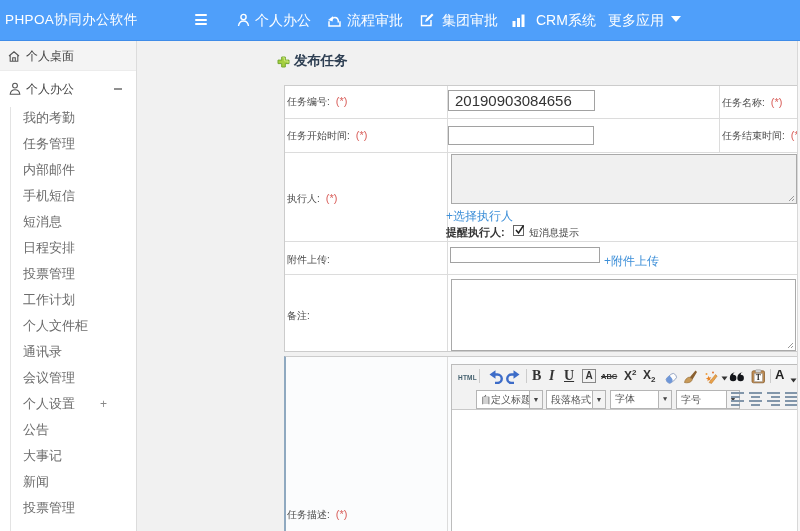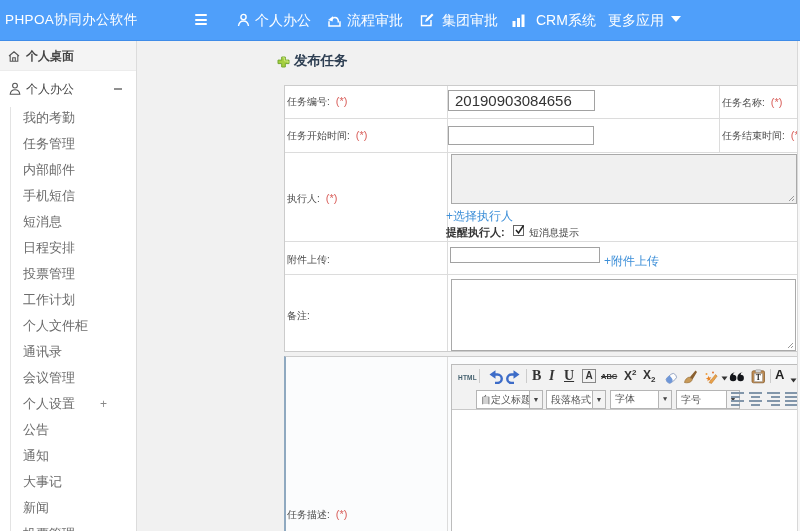--- a/index.html
+++ b/index.html
@@ -7,21 +7,21 @@
 .abs{position:absolute;}
 
 #hdr{left:0;top:0;width:800px;height:40px;background:#4f9ffa;border-bottom:1px solid #3f8ce8;}
 #logo{left:5px;top:0;height:40px;line-height:40px;color:#fff;font-size:13.5px;letter-spacing:0.4px;}
 .hnav{color:#fff;font-size:14px;top:0;height:40px;line-height:41px;}
 #burger span{display:block;width:12px;height:2px;background:#fff;border-radius:1px;margin-bottom:2.5px;}
 #burger{left:195px;top:14px;}
 .hicon{top:13px;}
 
 #side{left:0;top:41px;width:136px;height:490px;background:#fff;border-right:1px solid #dcdcdc;}
-#sditem1{position:absolute;left:0;top:0;width:136px;height:29px;background:#f4f4f4;border-bottom:1px solid #ececec;font-weight:bold;}
+#sditem1{position:absolute;left:0;top:0;width:136px;height:29px;background:#f4f4f4;border-bottom:1px solid #ececec;}
 #sditem1 .t{position:absolute;left:26px;top:1px;line-height:29px;font-size:12px;color:#444;}
 #sditem2 .t{position:absolute;left:26px;top:1px;line-height:34px;font-size:12px;color:#444;}
 #sditem2{position:absolute;left:0;top:30px;width:136px;height:34px;}
 #smenu{position:absolute;left:0;top:64px;width:136px;}
 #smenu .li{height:26px;line-height:26px;font-size:13px;color:#6b6b6b;padding-left:23px;}
 #guide{position:absolute;left:10px;top:66px;width:1px;height:424px;background:#e3e3e3;}
 
 #title{left:294px;top:52px;font-size:13.5px;font-weight:bold;color:#2d3e52;letter-spacing:-0.2px;}
 .lbl{font-size:10px;color:#4d4d4d;}
 .lbl .red{font-size:11px;margin-left:6px;}
@@ -102,21 +102,20 @@
  <div class="li">手机短信</div>
  <div class="li">短消息</div>
  <div class="li">日程安排</div>
  <div class="li">投票管理</div>
  <div class="li">工作计划</div>
  <div class="li">个人文件柜</div>
  <div class="li">通讯录</div>
  <div class="li">会议管理</div>
  <div class="li" id="szli" style="position:relative">个人设置<span style="position:absolute;left:100px;top:0;color:#888;font-size:12px;">+</span></div>
  <div class="li">公告</div>
- <div class="li">通知</div>
  <div class="li">大事记</div>
  <div class="li">新闻</div>
  <div class="li">投票管理</div>
 </div>
 </div>
 
 <div class="abs" style="left:797px;top:41px;width:3px;height:490px;background:#f7f7f7;border-left:1px solid #d8d8d8;z-index:9;"></div>
 
 <svg class="abs" style="left:277px;top:56px" width="13" height="12" viewBox="0 0 13 12">
     <path d="M4.7 1h3.6v3.1H12v3.5H8.3V11H4.7V7.6H1V4.1h3.7z" fill="#a5cf3f" stroke="#74a830" stroke-width="1"></path>

